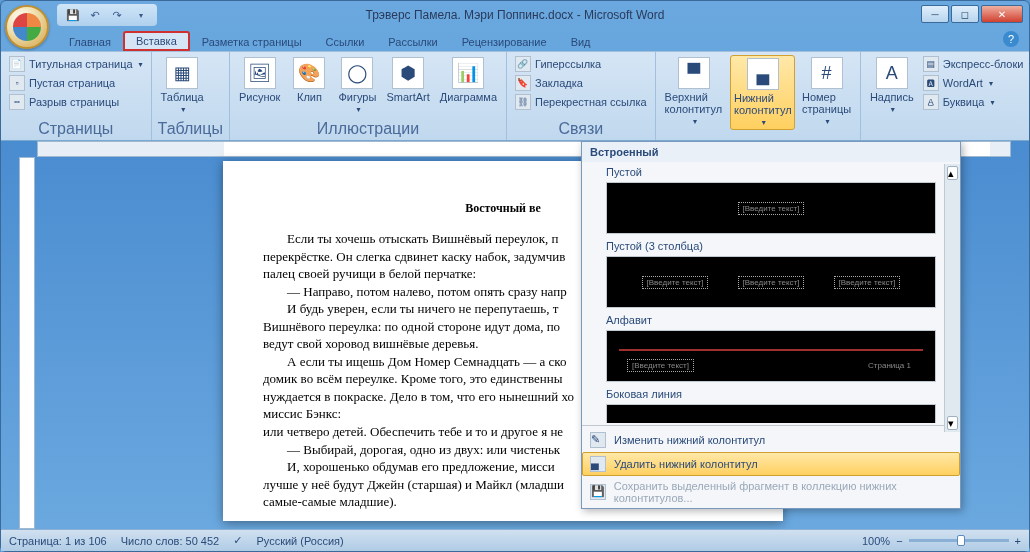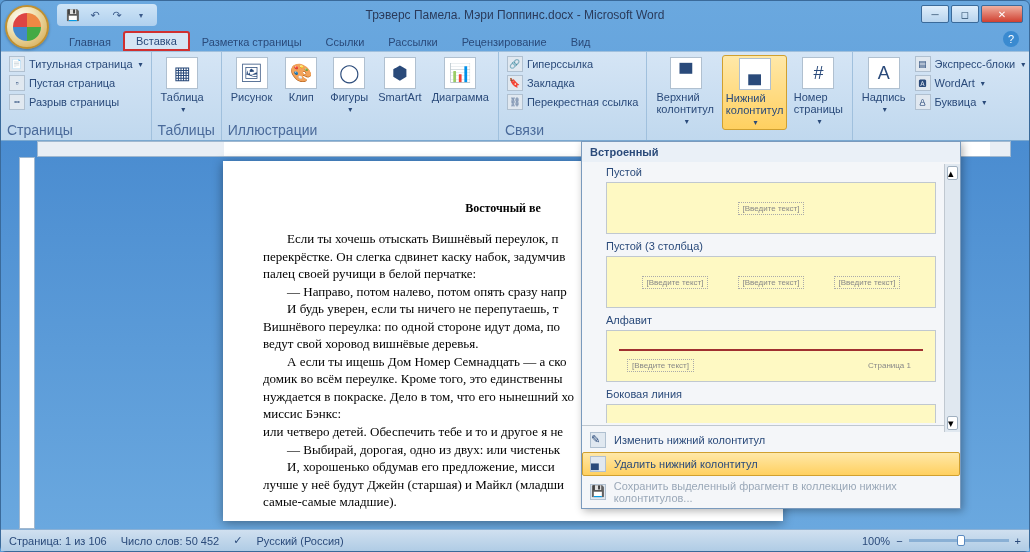--- a/index.html
+++ b/index.html
@@ -14,21 +14,21 @@
 .winbtns{position:absolute;right:6px;top:4px;display:flex;gap:2px}
 .winbtn{width:28px;height:18px;border:1px solid #3a6a9a;border-radius:2px;display:flex;align-items:center;justify-content:center;font-size:10px;background:linear-gradient(#e0eefb,#b8d4ee)}
 .winbtn.close{background:linear-gradient(#f0b0a0,#d04030);color:#fff;width:42px}
 .tabbar{height:22px;display:flex;align-items:flex-end;padding-left:56px;gap:0}
 .tab{padding:3px 12px;color:#2a4a7a;cursor:pointer;border-top-left-radius:3px;border-top-right-radius:3px}
 .tab.active{background:#d5e5f5;border:1px solid #3a6a9a;border-bottom:none}
 .tab.highlight{border:2px solid #d03030;padding:2px 11px}
 .help{position:absolute;right:10px;top:30px;width:16px;height:16px;border-radius:50%;background:#3a8ad0;color:#fff;text-align:center;line-height:16px}
 .ribbon{height:90px;background:linear-gradient(#d5e5f5,#c0d8ee);border-top:1px solid #a0c0dd;border-bottom:1px solid #7aa8d0;display:flex;position:relative}
 .group{border-right:1px solid #a0c0dd;padding:3px 6px 1px;display:flex;flex-direction:column;justify-content:space-between}
-.group-label{text-align:left;color:#4a6a9a;font-size:14px;padding:1px 0}
+.group-label{text-align:center;color:#4a6a9a;font-size:16px;padding:1px 0}
 .gbody{display:flex;gap:4px;align-items:flex-start;flex:1}
 .vitem{display:flex;flex-direction:column;align-items:center;gap:2px;padding:2px 3px;color:#2a4a7a;min-width:44px}
 .vitem.large{min-width:52px}
 .vitem .ico{width:32px;height:32px;background:#fff;border:1px solid #b0c0d0;display:flex;align-items:center;justify-content:center;font-size:18px}
 .vitem.active{background:linear-gradient(#ffe8a8,#ffd060);border:1px solid #d0a030;border-radius:3px}
 .vlist{display:flex;flex-direction:column;gap:1px}
 .hitem{display:flex;align-items:center;gap:4px;padding:1px 2px;color:#2a4a7a;white-space:nowrap}
 .hitem .sico{width:16px;height:16px;background:#e0e8f0;border:1px solid #b0c0d0;display:inline-flex;align-items:center;justify-content:center;font-size:9px}
 .dd{font-size:8px;margin-left:2px}
 .workarea{flex:1;background:linear-gradient(#4a8cd0,#6aa8df);position:relative;overflow:hidden}
@@ -36,21 +36,21 @@
 .ruler-h::before{content:"";position:absolute;left:186px;right:20px;top:0;bottom:0;background:#fff}
 .ruler-v{position:absolute;left:18px;top:16px;bottom:0;width:16px;background:#fff;border:1px solid #a0b8d0}
 .page{position:absolute;left:222px;top:20px;width:560px;background:#fff;box-shadow:0 2px 10px rgba(0,0,0,.4);padding:40px 40px 10px}
 .page h2{font-family:"Times New Roman",serif;font-size:12px;font-weight:bold;text-align:center;margin-bottom:14px}
 .page p{font-family:"Times New Roman",serif;font-size:13px;line-height:1.35;text-align:justify;text-indent:24px;color:#000}
 .dropdown{position:absolute;left:580px;top:0;width:380px;bottom:20px;background:#f4f6f9;border:1px solid #7a9abd;box-shadow:2px 2px 8px rgba(0,0,0,.3);z-index:50;display:flex;flex-direction:column}
 .dd-hdr{padding:4px 8px;font-weight:bold;color:#2a4a7a;background:#eaf0f7}
 .dd-scroll{flex:1;overflow:hidden;padding:0 24px}
 .dd-sec{margin:4px 0}
 .dd-sec-title{color:#2a4a7a;font-size:11px;margin:4px 0}
-.dd-preview{background:#fef9c3;border:1px solid #c0c8d0;height:52px;position:relative;margin-bottom:6px;display:flex;align-items:center;justify-content:space-around;padding:0 20px}
+.dd-preview{background:#000000;border:1px solid #c0c8d0;height:52px;position:relative;margin-bottom:6px;display:flex;align-items:center;justify-content:space-around;padding:0 20px}
 .dd-preview .ph{font-size:8px;color:#888;border:1px dotted #aaa;padding:1px 4px}
 .dd-preview.alpha::before{content:"";position:absolute;left:12px;right:12px;top:18px;height:2px;background:#a03030}
 .dd-divider{height:1px;background:#c0c8d0;margin:2px 0}
 .dd-item{display:flex;align-items:center;gap:8px;padding:4px 8px;color:#2a4a7a}
 .dd-item.hover{background:linear-gradient(#ffe8a8,#ffd060);border:1px solid #d0a030;border-radius:2px;padding:3px 7px}
 .dd-item.disabled{color:#9aa8b8}
 .dd-item .sico{width:16px;height:16px;background:#e0e8f0;border:1px solid #b0c0d0}
 .dd-sbar{position:absolute;right:0;top:22px;bottom:76px;width:16px;background:#e0e8f0;border-left:1px solid #c0c8d0}
 .dd-thumb{position:absolute;top:2px;left:2px;right:2px;height:14px;background:#fff;border:1px solid #a0b0c0;border-radius:2px}
 .dd-thumb.bot{top:auto;bottom:2px}

